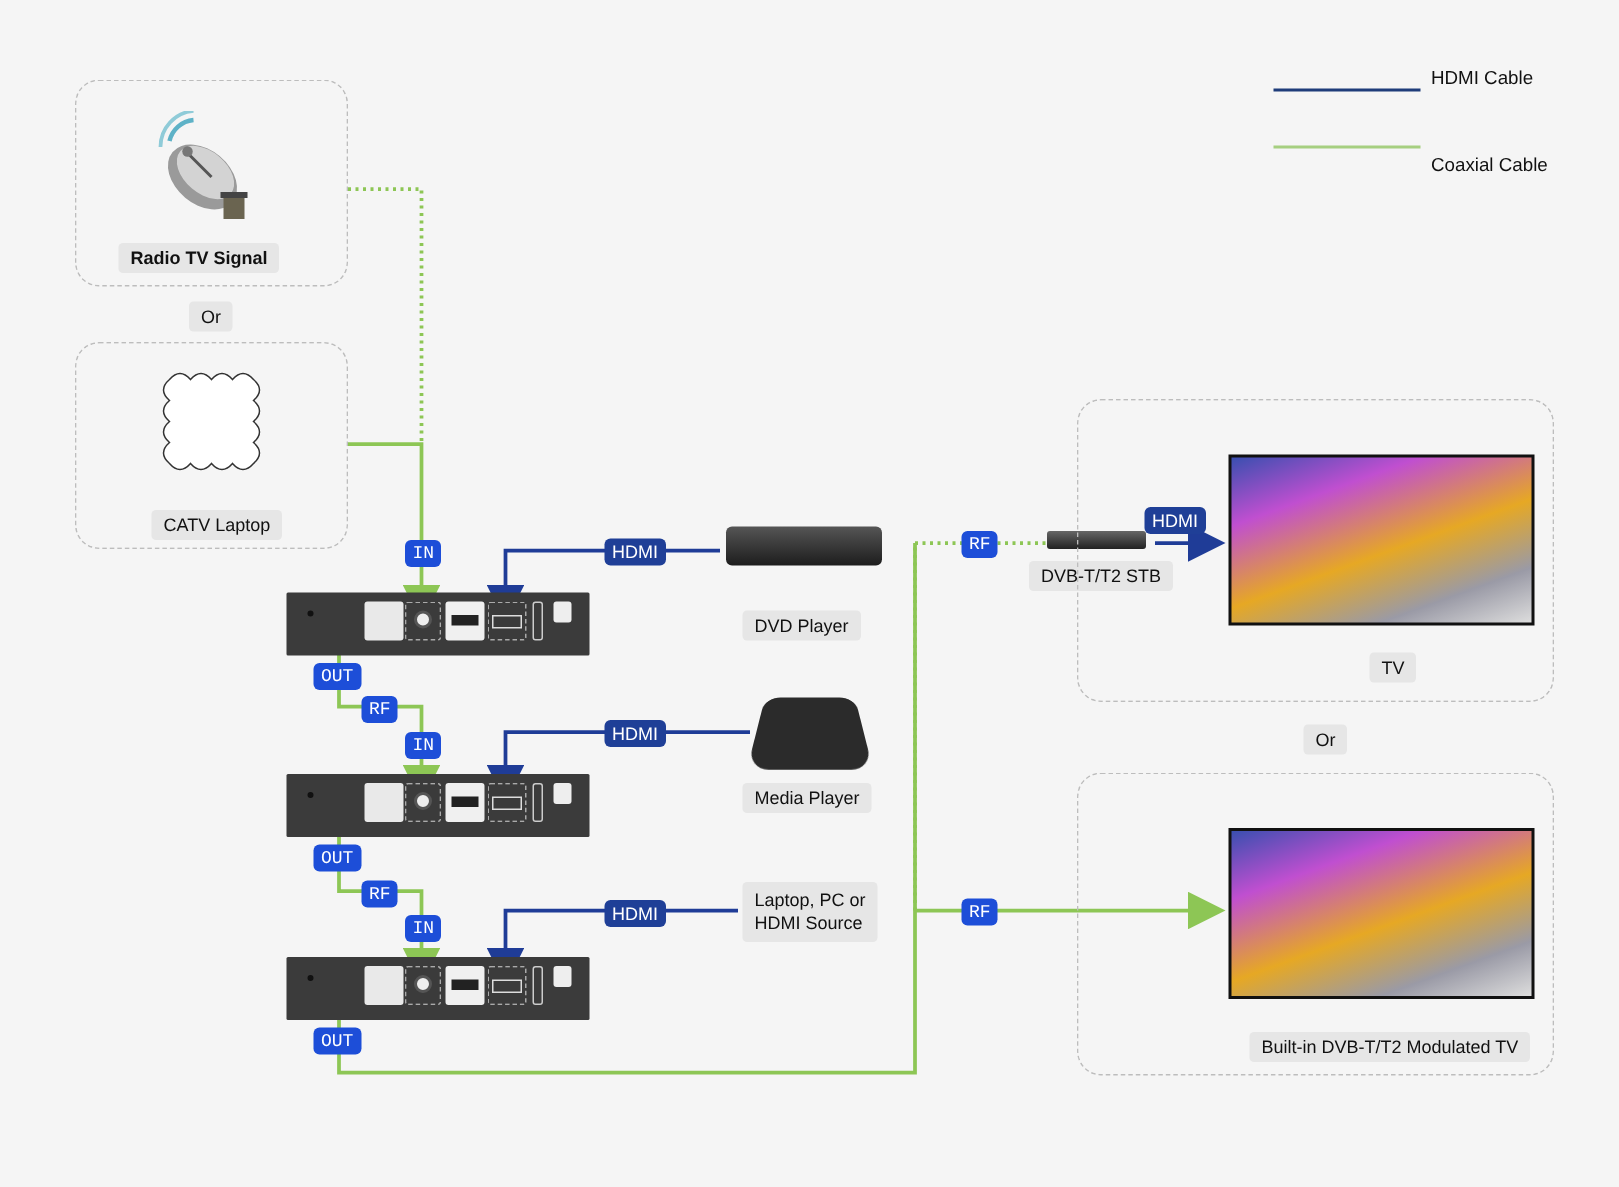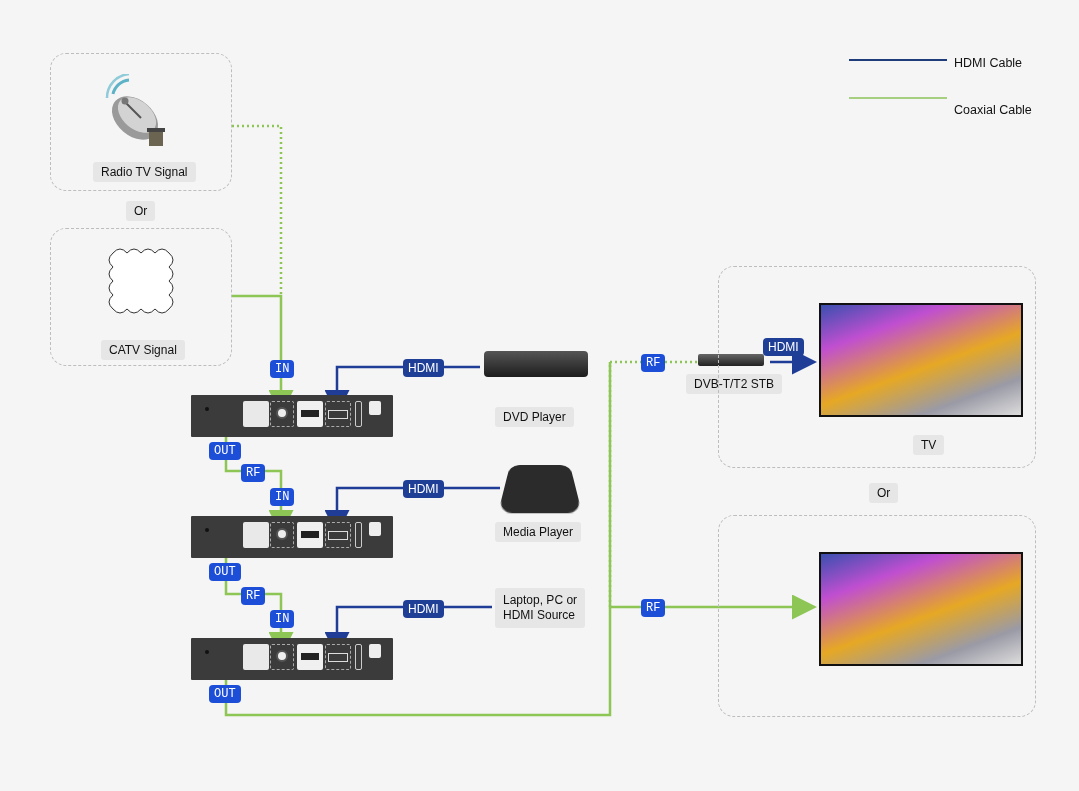--- a/index.html
+++ b/index.html
@@ -14,21 +14,21 @@
   .device{position:absolute;width:202px;height:42px;background:#3b3b3b;border-radius:1px;}
   .port{position:absolute;top:6px;height:26px;border-radius:2px;box-sizing:border-box;}
   .legend-line{position:absolute;height:2px;width:98px;}
   .legend-text{position:absolute;font-size:12.5px;}
 </style>
 </head>
 <body>
 
 <div>
   <div class="legend-line" style="left:849px;top:59px;background:#1f3c7a;"></div>
-  <div class="legend-text" style="left:954px;top:56px;text-align:right;">HDMI Cable</div>
+  <div class="legend-text" style="left:954px;top:45px;text-align:right;">HDMI Cable</div>
   <div class="legend-line" style="left:849px;top:97px;background:#a6cf80;"></div>
   <div class="legend-text" style="left:954px;top:90px;margin-top:13px;">Coaxial Cable</div>
 </div>
 
 <svg class="wires" width="1079" height="791">
   <defs>
     <marker id="ga" markerWidth="10" markerHeight="10" refX="8" refY="5" orient="auto">
         <path d="M0,0 L10,5 L0,10 z" fill="#8dc655"></path>
       </marker>
     <marker id="ba" markerWidth="10" markerHeight="10" refX="8" refY="5" orient="auto">
@@ -66,28 +66,28 @@
   <svg class="abs" style="left:48px;top:20px;" width="80" height="80" viewBox="0 0 80 80">
     <path d="M14,20 A18,18 0 0 1 30,6" stroke="#5eb2c7" stroke-width="3" fill="none"></path>
     <path d="M8,24 A24,24 0 0 1 30,0" stroke="#8fcbd8" stroke-width="2.5" fill="none"></path>
     <ellipse cx="36" cy="44" rx="26" ry="18" transform="rotate(40 36 44)" fill="#9a9a9a"></ellipse>
     <ellipse cx="38" cy="41" rx="22" ry="14" transform="rotate(40 38 41)" fill="#d3d3d3"></ellipse>
     <line x1="26" y1="28" x2="42" y2="44" stroke="#555" stroke-width="2"></line>
     <circle cx="26" cy="27" r="3.5" fill="#777"></circle>
     <rect x="50" y="56" width="14" height="16" fill="#6a6450"></rect>
     <rect x="48" y="54" width="18" height="4" fill="#444"></rect>
   </svg>
-  <div class="caption" style="left:42px;top:108px;">Radio TV Signal</div>
+  <div class="caption" style="left:28px;top:108px;font-weight:bold;">Radio TV Signal</div>
 </div>
 <div class="caption" style="left:126px;top:201px;">Or</div>
 <div class="group-box" style="left:50px;top:228px;width:182px;height:138px;">
   <svg class="abs" style="left:54px;top:16px;" width="72" height="74" viewBox="0 0 72 74">
     <path d="M8,8 q7,-8 14,0 q7,-8 14,0 q7,-8 14,0 q7,-8 14,0 q8,7 0,14 q8,7 0,14 q8,7 0,14 q8,7 0,14 q-7,8 -14,0 q-7,8 -14,0 q-7,8 -14,0 q-7,8 -14,0 q-8,-7 0,-14 q-8,-7 0,-14 q-8,-7 0,-14 q-8,-7 0,-14 z" fill="#fff" stroke="#333" stroke-width="1"></path>
   </svg>
-  <div class="caption" style="left:50px;top:111px;">CATV Signal</div>
+  <div class="caption" style="left:50px;top:111px;">CATV Laptop</div>
 </div>
 
 <div>
   <div class="device" style="left:191px;top:395px;">
     <div class="port" style="left:14px;top:12px;width:4px;height:4px;background:#111;border-radius:50%;"></div>
     <div class="port" style="left:52px;width:26px;background:#e9e9e9;"></div>
     <div class="port" style="left:79px;width:24px;border:1px dashed #aaa;">
         <div style="margin:5px auto;width:12px;height:12px;border-radius:50%;background:#eee;border:2px solid #555;box-sizing:border-box;"></div>
       </div>
     <div class="port" style="left:106px;width:26px;background:#f0f0f0;">
@@ -167,13 +167,14 @@
   </div>
   <div class="caption" style="left:194px;top:168px;">TV</div>
 </div>
 <div class="caption" style="left:869px;top:483px;">Or</div>
 
 <div class="tag green" style="left:641px;top:599px;">RF</div>
 <div class="group-box" style="left:718px;top:515px;width:318px;height:202px;">
   <div class="abs" style="left:100px;top:36px;width:204px;height:114px;background:#111;padding:2px;box-sizing:border-box;">
     <div style="width:100%;height:100%;background:linear-gradient(160deg,#3a4fb0 0%,#c04fd0 25%,#e6a824 55%,#9a9aa6 80%,#ddd 100%);"></div>
   </div>
+  <div class="caption" style="left:114px;top:172px;">Built-in DVB-T/T2 Modulated TV</div>
 </div>
 
 </body></html>

